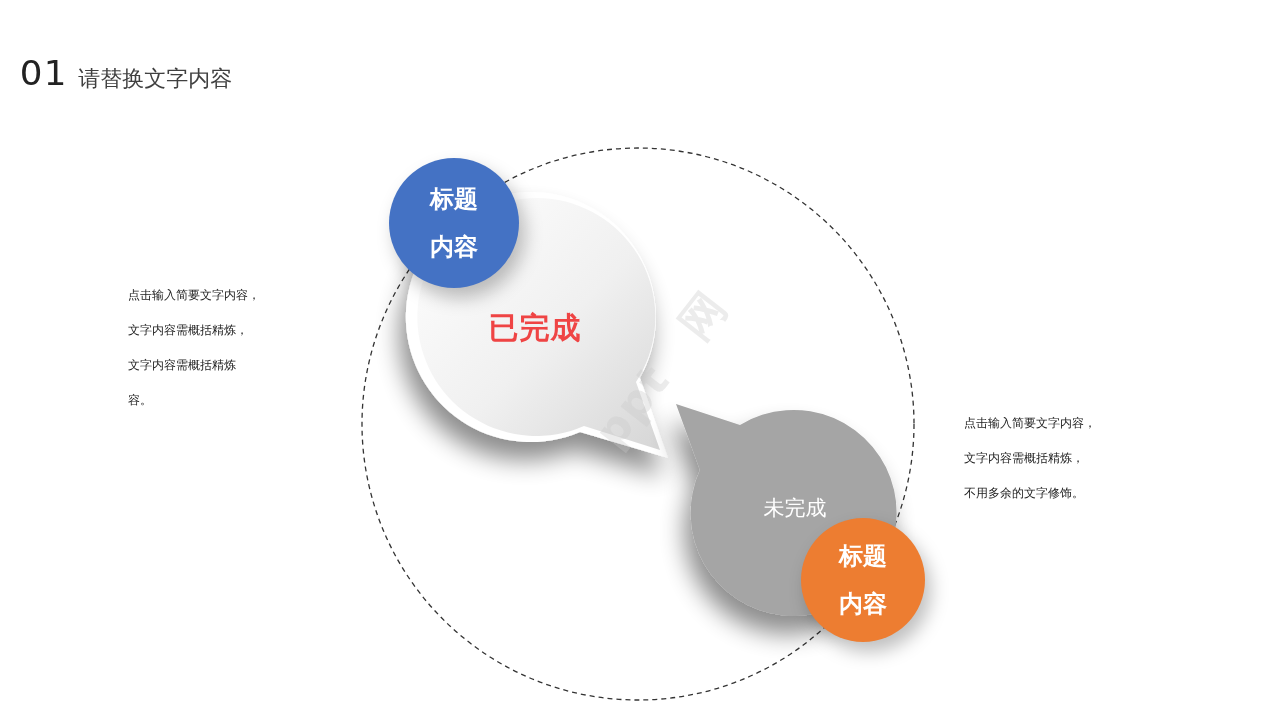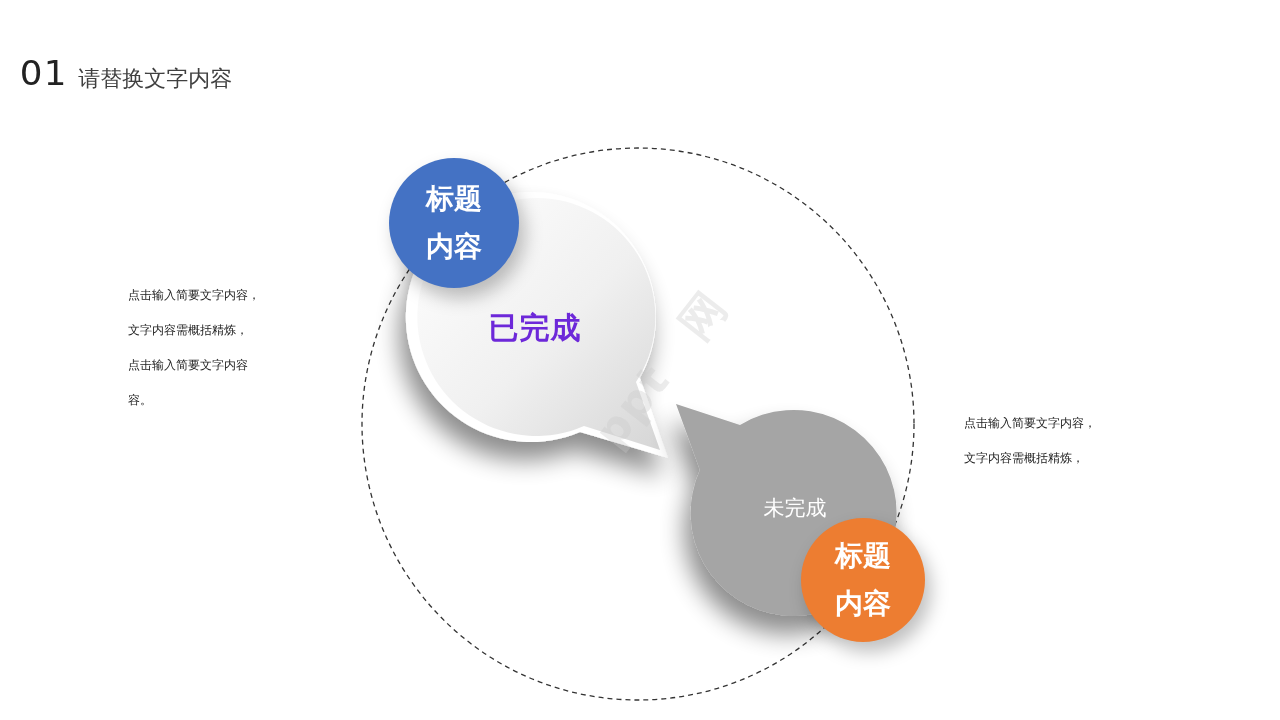--- a/index.html
+++ b/index.html
@@ -12,48 +12,49 @@
   .header-title { font-size: 22px; line-height: 26px; margin-left: 12px; color: #404040; margin-bottom: -2px; }
 
   .desc { position: absolute; font-size: 12px; line-height: 35px; color: #222; }
   .desc-left { left: 128px; top: 278px; width: 215px; }
   .desc-right { left: 964px; top: 406px; width: 230px; }
   .desc p { margin: 0; }
 
   svg.diagram { position: absolute; left: 0; top: 0; }
 
   .label { position: absolute; text-align: center; font-weight: bold; }
-  .done-label { left: 455px; top: 308px; width: 160px; font-size: 30px; color: #6d28d9; letter-spacing: 1px; font-family: Liberation Mono, monospace; }
+  .done-label { left: 455px; top: 308px; width: 160px; font-size: 30px; color: #ef4444; letter-spacing: 1px; font-family: Liberation Mono, monospace; }
   .todo-label { left: 720px; top: 494px; width: 150px; font-size: 21px; color: #ffffff; font-weight: normal; }
 
-  .badge { position: absolute; border-radius: 50%; display: flex; flex-direction: column; align-items: center; justify-content: center; color: #fff; font-weight: bold; font-size: 28px; line-height: 34px; gap: 14px; }
+  .badge { position: absolute; border-radius: 50%; display: flex; flex-direction: column; align-items: center; justify-content: center; color: #fff; font-weight: bold; font-size: 24px; line-height: 34px; gap: 14px; }
   .badge-blue { left: 389px; top: 158px; width: 130px; height: 130px; background: #4472c4; box-shadow: 6px 10px 18px rgba(0,0,0,0.25); }
   .badge-orange { left: 801px; top: 518px; width: 124px; height: 124px; background: #ed7d31; box-shadow: 6px 10px 18px rgba(0,0,0,0.25); }
   .badge span { display: block; }
 
   .watermark { position: absolute; left: 570px; top: 340px; font-size: 44px; color: rgba(200,200,200,0.35); transform: rotate(-52deg); font-weight: bold; letter-spacing: 2px; pointer-events: none; }
 </style>
 </head>
 <body>
 
 <div class="header">
   <span class="header-num">01</span>
   <span class="header-title">请替换文字内容</span>
 </div>
 
 <div class="desc desc-left">
   <p>点击输入简要文字内容，</p>
   <p>文字内容需概括精炼，</p>
-  <p>点击输入简要文字内容</p>
+  <p>文字内容需概括精炼</p>
   <p>容。</p>
 </div>
 
 <div class="desc desc-right">
   <p>点击输入简要文字内容，</p>
   <p>文字内容需概括精炼，</p>
+  <p>不用多余的文字修饰。</p>
 </div>
 
 <svg class="diagram" width="1280" height="720" viewBox="0 0 1280 720">
   <defs>
     <linearGradient id="whiteGrad" x1="0" y1="0" x2="1" y2="1">
       <stop offset="0" stop-color="#ffffff"></stop>
       <stop offset="0.55" stop-color="#f0f0f0"></stop>
       <stop offset="1" stop-color="#d6d6d6"></stop>
     </linearGradient>
     <filter id="shadow" x="-30%" y="-30%" width="160%" height="170%">

